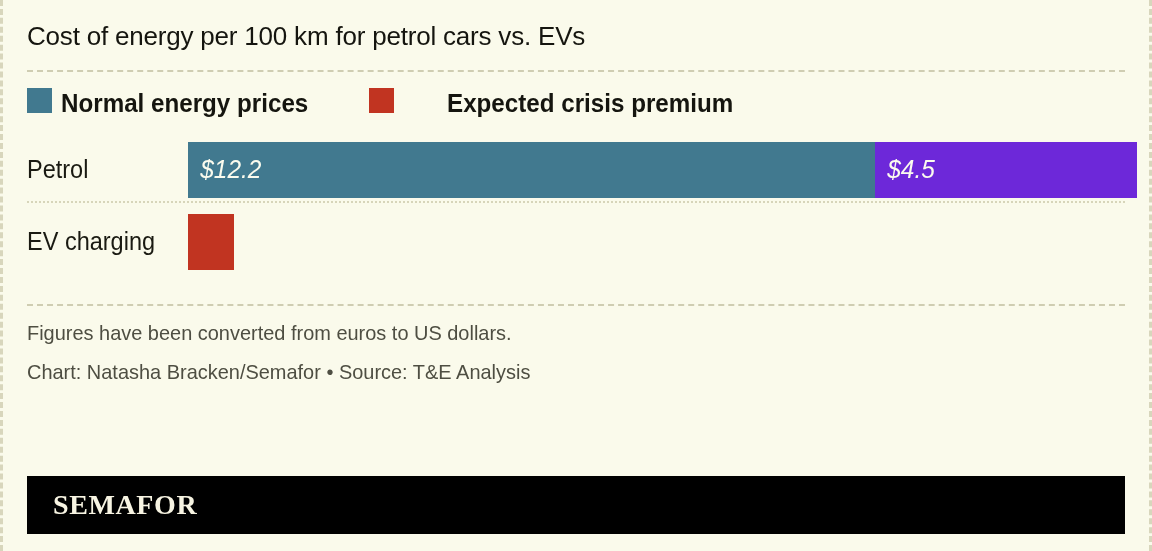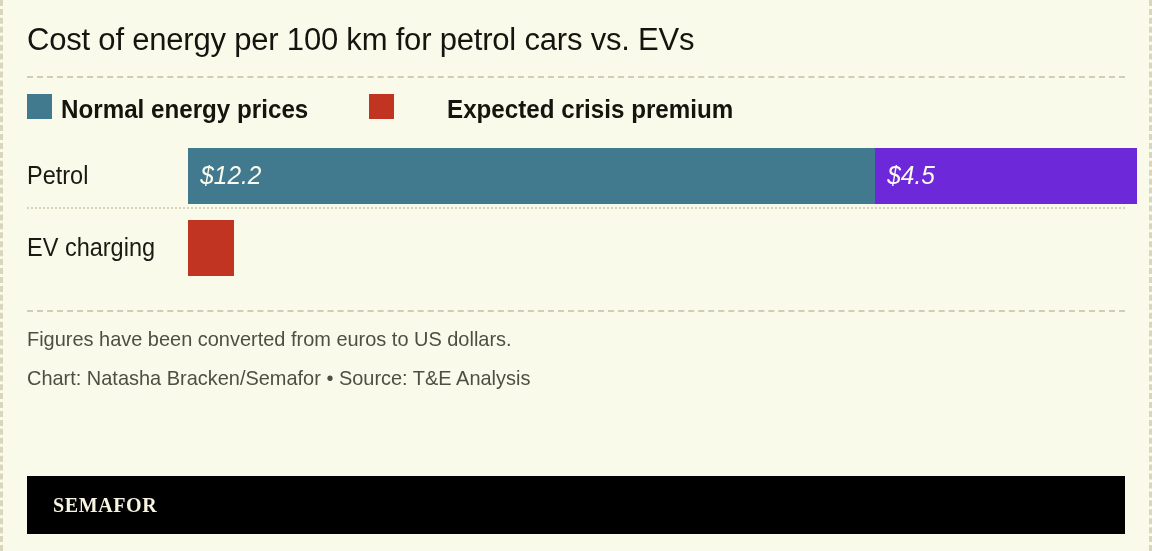--- a/index.html
+++ b/index.html
@@ -18,21 +18,21 @@
     box-sizing: border-box;
     border-left: 3px dashed #D8D6BC;
     border-right: 3px dashed #D8D6BC;
     overflow: hidden;
   }
   .title-block {
     padding: 22px 24px 0 24px;
   }
   .chart-title {
     font-family: "Liberation Sans", sans-serif;
-    font-size: 31px;
+    font-size: 26px;
     font-weight: 400;
     color: #15150F;
     letter-spacing: -0.2px;
     line-height: 1.15;
     margin: 0;
   }
   .rule-dashed {
     border: 0;
     border-top: 2px dashed #CFCDB2;
     margin: 0 24px;
@@ -133,21 +133,21 @@
     left: 24px;
     right: 24px;
     bottom: 17px;
     height: 58px;
     background: #000000;
     display: flex;
     align-items: center;
   }
   .brandmark {
     font-family: "Liberation Serif", "DejaVu Serif", serif;
-    font-size: 20px;
+    font-size: 28px;
     font-weight: bold;
     color: #F7F4E2;
     letter-spacing: 0.6px;
     margin-left: 26px;
   }
 </style>
 </head>
 <body>
 
 <div class="canvas">

